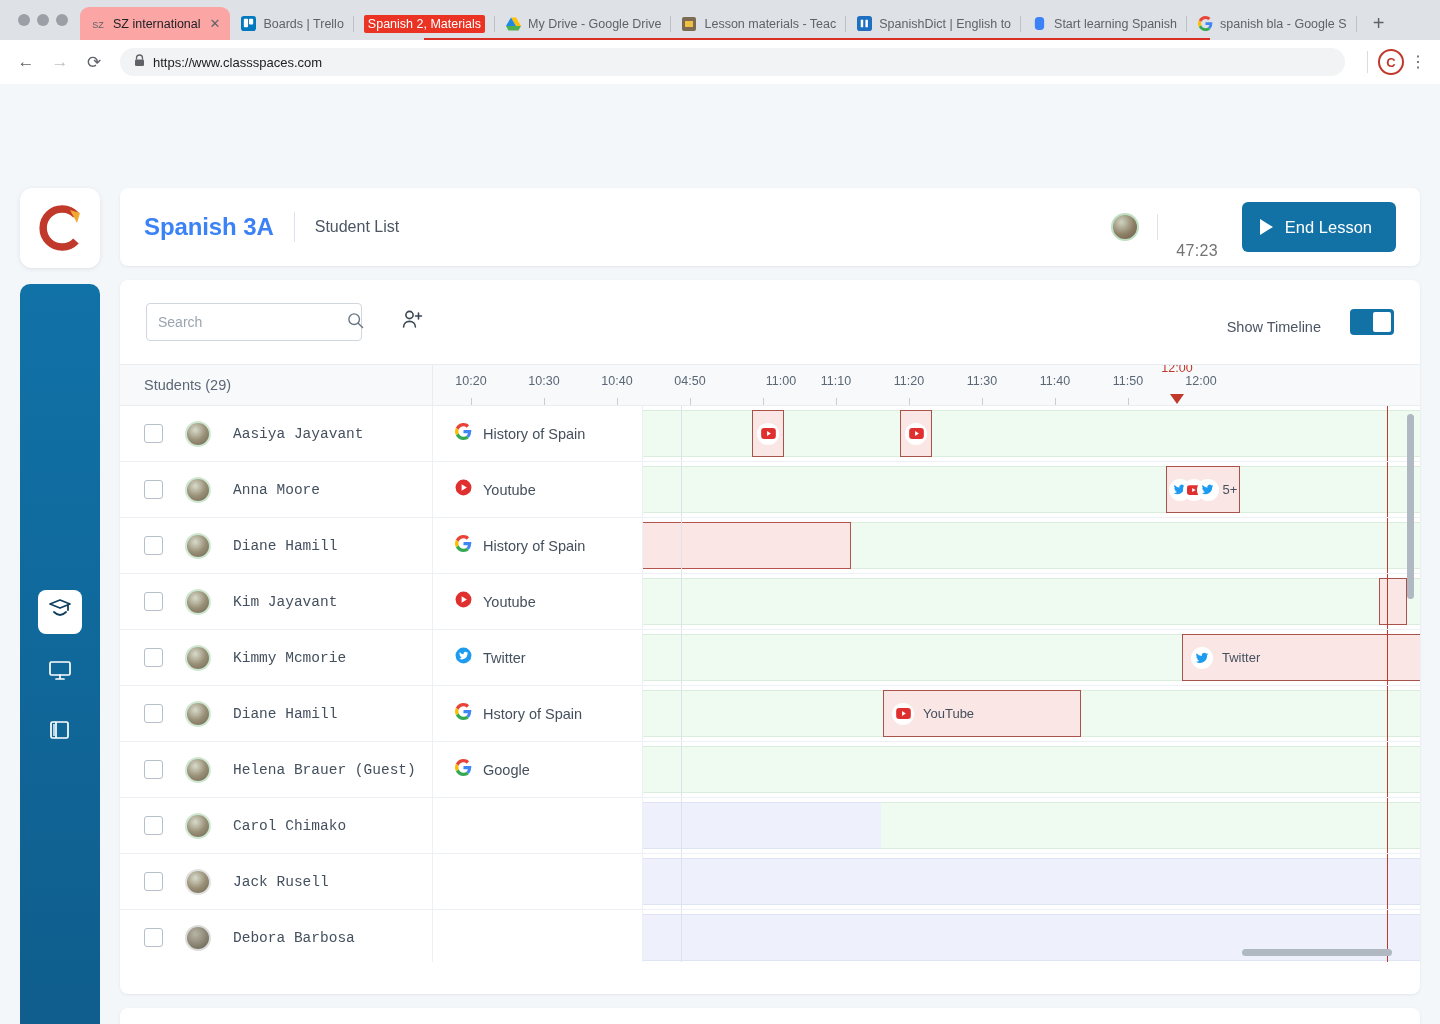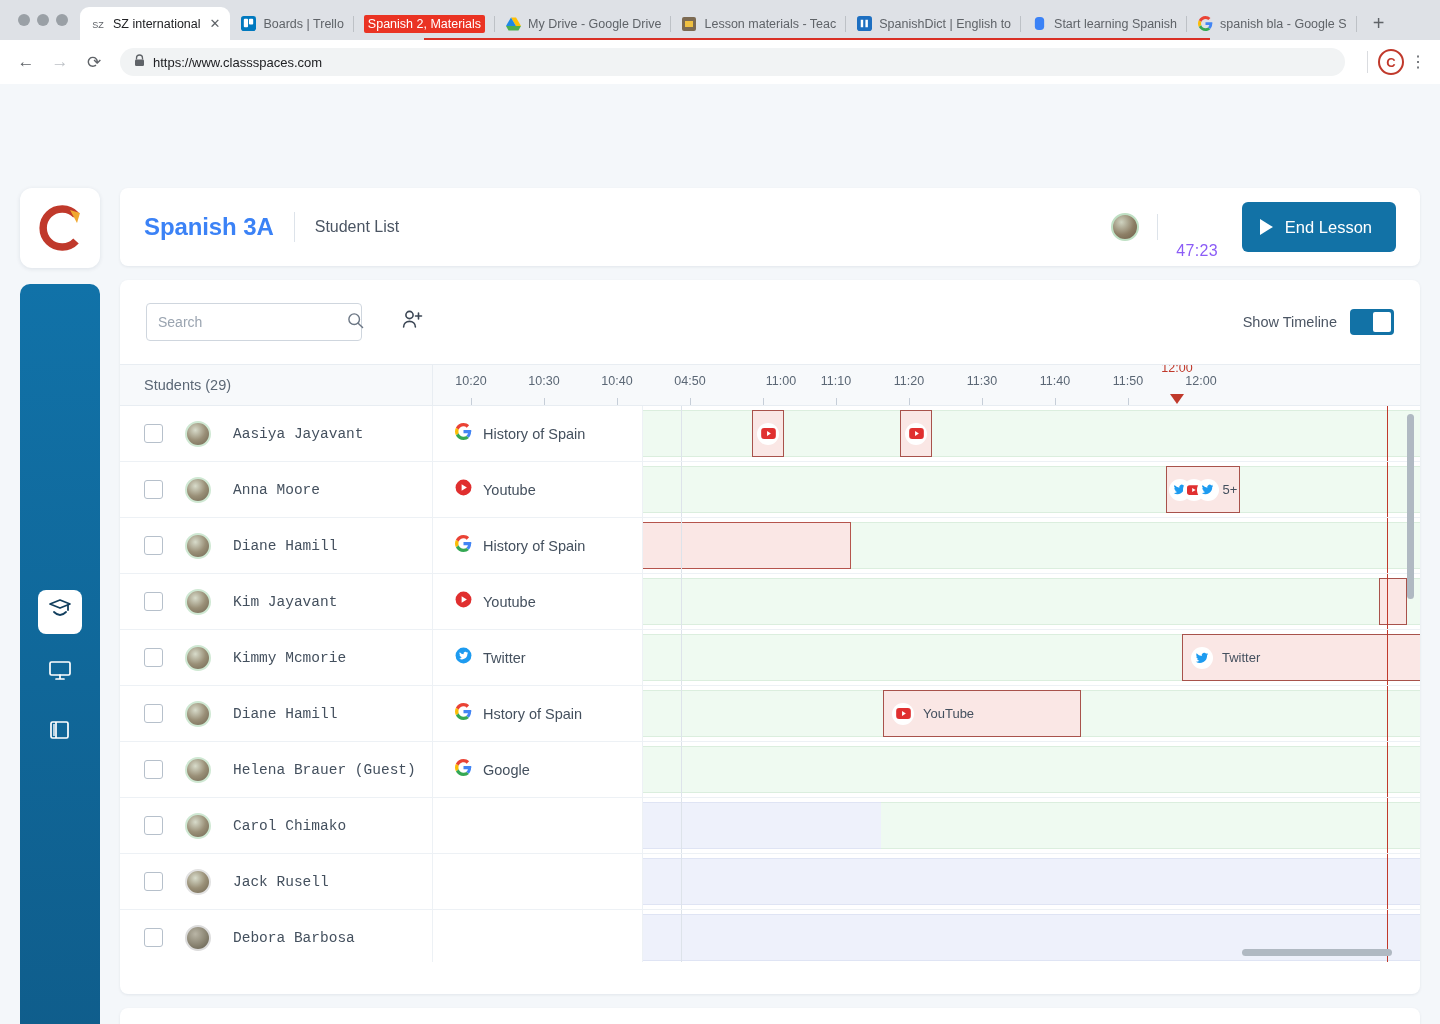--- a/index.html
+++ b/index.html
@@ -19,21 +19,21 @@
   .win-dots { display: flex; align-items: center; gap: 7px; height: 40px; padding: 0 12px 0 6px; }
   .win-dot { width: 12px; height: 12px; border-radius: 50%; background: #9aa0a6; }
   .tab {
     height: 33px; display: flex; align-items: center; gap: 7px;
     padding: 0 10px; min-width: 0;
     border-radius: 9px 9px 0 0;
     font-size: 12.5px; color: #5f6368;
     position: relative; flex: 0 0 auto;
     max-width: 190px;
   }
-  .tab.active { background: #ffffff; color: #202124; font-weight: 400; max-width: 200px; }
+  .tab.active { background: #fca5a5; color: #202124; font-weight: 400; max-width: 200px; }
   .tab:not(.active)::after {
     content:""; position:absolute; right:0; top:9px; height:16px; width:1px; background:#bdc1c6;
   }
   .tab-title { white-space: nowrap; overflow: hidden; text-overflow: clip; }
   .tab.highlight .tab-title {
     background: #ea3323; color: #fff; padding: 2px 4px; border-radius: 2px;
     font-size: 12.5px;
   }
   .tab-close { margin-left: 2px; font-size: 13px; color: #5f6368; line-height: 1; }
   .favicon { width: 16px; height: 16px; flex: 0 0 16px; display:flex; align-items:center; justify-content:center; }
@@ -90,21 +90,21 @@
   .course-title { font-size:24px; font-weight:bold; color:#3b82f6; letter-spacing:-.1px; }
   .vsep { width:1px; height:30px; background:#dde3ea; margin: 0 20px; }
   .subtitle { font-size:16px; color:#4b5563; }
   .hdr-right { margin-left:auto; display:flex; align-items:center; gap:0; }
   .avatar {
     width:28px; height:28px; border-radius:50%;
     background: radial-gradient(circle at 35% 30%, #cfd3c0 0%, #8d7f66 55%, #6b5c46 100%);
     border: 2px solid #bfe0c4;
   }
   .hdr-sep { width:1px; height:26px; background:#dde3ea; margin:0 18px; }
-  .timer { font-size:16px; color:#8b5cf6; letter-spacing:.3px;margin-top:48px; }
+  .timer { font-size:16px; color:#737373; letter-spacing:.3px;margin-top:48px; }
   .end-lesson {
     margin-left:24px; height:50px; padding: 0 24px 0 18px;
     background:#1272a6; color:#fff; border-radius:6px;
     display:flex; align-items:center; gap:12px;
     font-size:16.5px; border:none;
   }
   .tri-play { width:0;height:0;border-left:13px solid #fff;border-top:8px solid transparent;border-bottom:8px solid transparent; }
 
   
   .main-card {
@@ -116,21 +116,21 @@
   .searchbox {
     width:216px; height:38px; border:1px solid #cfd6de; border-radius:4px;
     display:flex; align-items:center; padding: 0 11px; gap:8px;
   }
   .searchbox input {
     border:none; outline:none; flex:1; font-size:14px; color:#3b4654;
     font-family:"Liberation Sans", sans-serif; background:transparent;
   }
   .searchbox input::placeholder { color:#9aa4b0; }
   .adduser { margin-left: 36px; width:28px; height:28px; display:flex; align-items:center; justify-content:center;}
-  .toolbar-right { margin-left:auto; display:flex; align-items:center; gap:13px; }
+  .toolbar-right { margin-left:auto; display:flex; align-items:flex-end; gap:29px; }
   .tl-label { font-size:14.5px; color:#4b5563; }
   .toggle {
     width:44px; height:26px; border-radius:4px; background:#1272a6;
     display:flex; align-items:center; justify-content:flex-end; padding:3px;
   }
   .toggle .knob { width:18px; height:20px; background:#fff; border-radius:2px; }
 
   
   .thead {
     height:42px; background:#f7f9fb; border-top:1px solid #e8edf2; border-bottom:1px solid #e8edf2;

